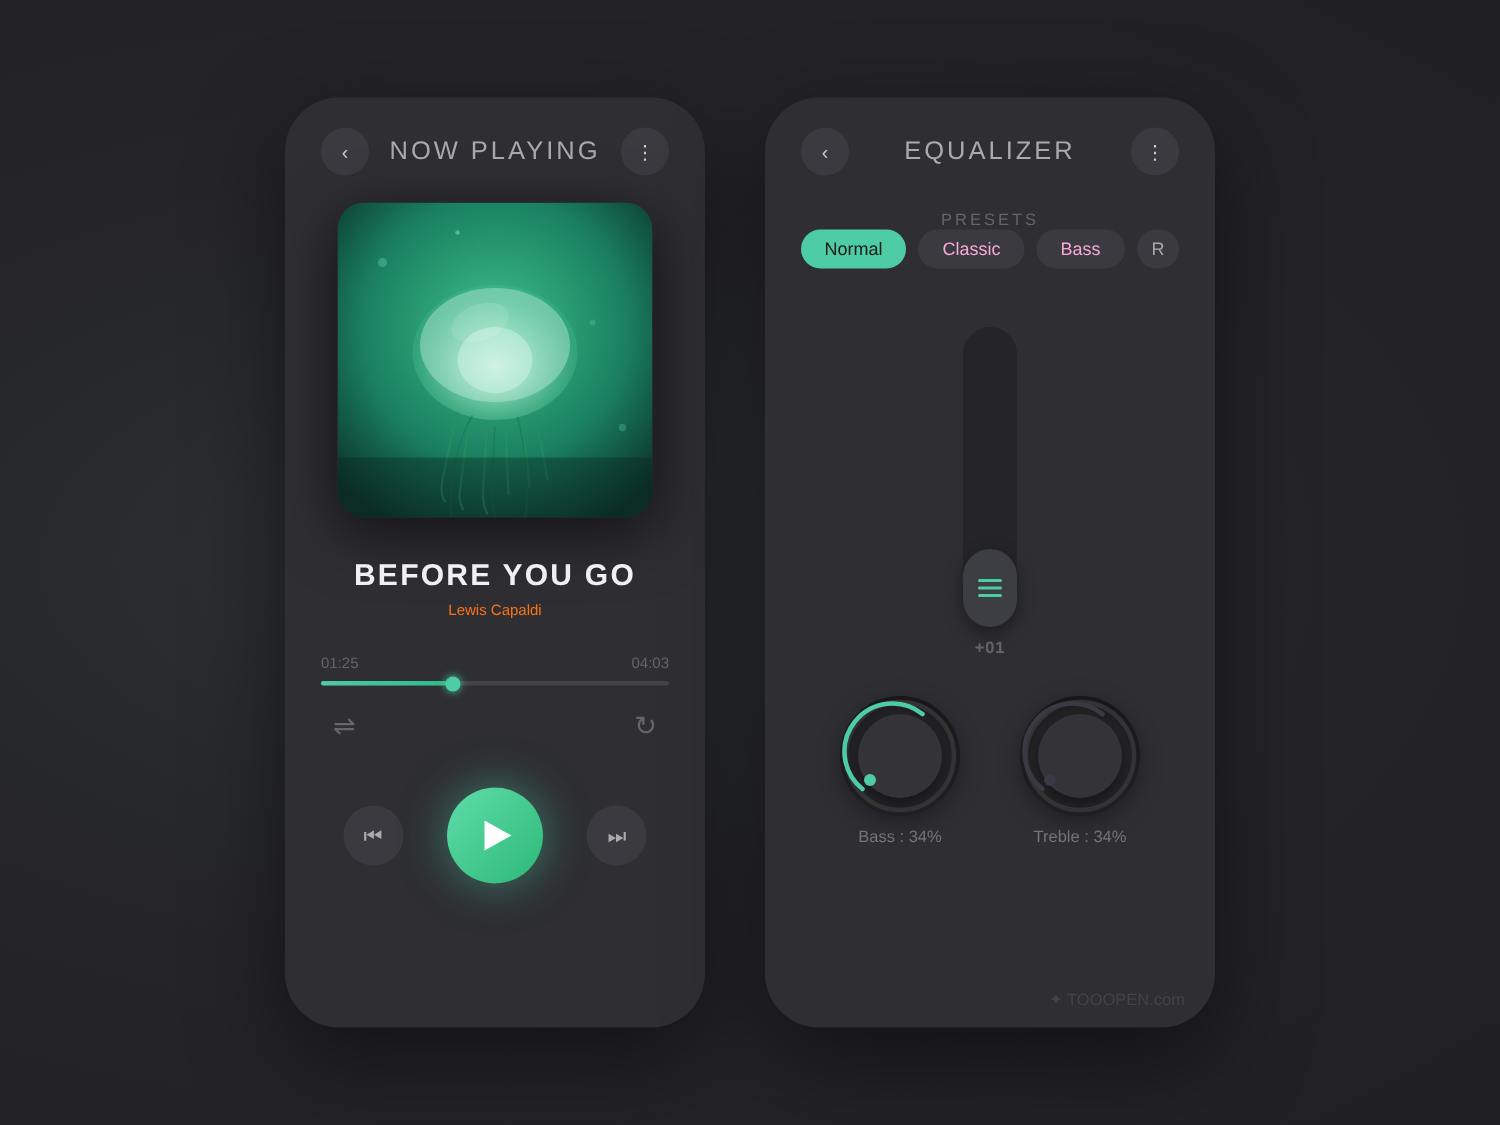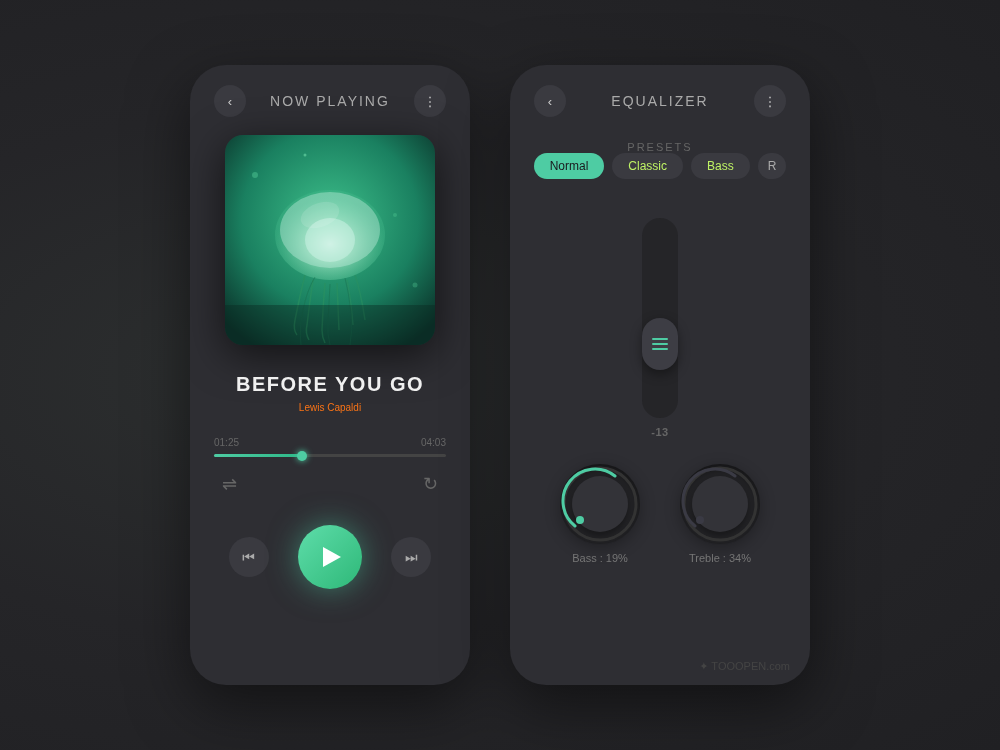--- a/index.html
+++ b/index.html
@@ -46,21 +46,21 @@
       align-items: center;
       justify-content: center;
       cursor: pointer;
       color: #ccc;
       font-size: 13px;
       border: none;
       outline: none;
     }
 
     .header-title {
-      font-size: 14px;
+      font-size: 17px;
       letter-spacing: 2px;
       color: #aaa;
       font-weight: 500;
     }
 
     .album-art {
       width: 210px;
       height: 210px;
       border-radius: 18px;
       overflow: hidden;
@@ -223,21 +223,21 @@
       font-weight: 500;
     }
 
     .preset-btn.active {
       background: #4ecca3;
       color: #1a1a1e;
     }
 
     .preset-btn.inactive {
       background: #3a3a40;
-      color: #bef264;
+      color: #f9a8d4;
     }
 
     .preset-btn.truncated {
       background: #3a3a40;
       color: #aaa;
       padding: 6px 10px;
     }
 
     
     .eq-sliders {
@@ -446,48 +446,47 @@
 
   <div class="presets-row">
     <button class="preset-btn active">Normal</button>
     <button class="preset-btn inactive">Classic</button>
     <button class="preset-btn inactive">Bass</button>
     <button class="preset-btn truncated">R</button>
   </div>
 
   <div class="eq-sliders">
 
-
-
     <div class="eq-slider-col">
       <div class="slider-track" style="height:200px;">
-        <div style="height:100px;"></div>
+        <div style="height:140px;"></div>
         <div class="slider-thumb">
           <div class="thumb-line"></div>
           <div class="thumb-line"></div>
           <div class="thumb-line"></div>
         </div>
-        <div style="flex:1;"></div>
       </div>
-      <span class="eq-value">-13</span>
+      <span class="eq-value">+01</span>
     </div>
+
+
 
   </div>
 
   <div class="knobs-row">
     <div class="knob-col">
       <div class="knob-outer">
         <svg width="80" height="80" viewBox="0 0 80 80" style="position:absolute;">
           <circle cx="40" cy="40" r="36" fill="none" stroke="#333" stroke-width="3"></circle>
           <path d="M 15 62 A 32 32 0 1 1 55 12" fill="none" stroke="#4ecca3" stroke-width="3" stroke-linecap="round"></path>
           <circle cx="20" cy="56" r="4" fill="#4ecca3"></circle>
         </svg>
         <div class="knob-inner"></div>
       </div>
-      <span class="knob-label">Bass : 19%</span>
+      <span class="knob-label">Bass : 34%</span>
     </div>
 
     <div class="knob-col">
       <div class="knob-outer">
         <svg width="80" height="80" viewBox="0 0 80 80" style="position:absolute;">
           <circle cx="40" cy="40" r="36" fill="none" stroke="#333" stroke-width="3"></circle>
           <path d="M 15 62 A 32 32 0 1 1 55 12" fill="none" stroke="#3a3a44" stroke-width="3" stroke-linecap="round"></path>
           <circle cx="20" cy="56" r="4" fill="#3a3a44"></circle>
         </svg>
         <div class="knob-inner"></div>

